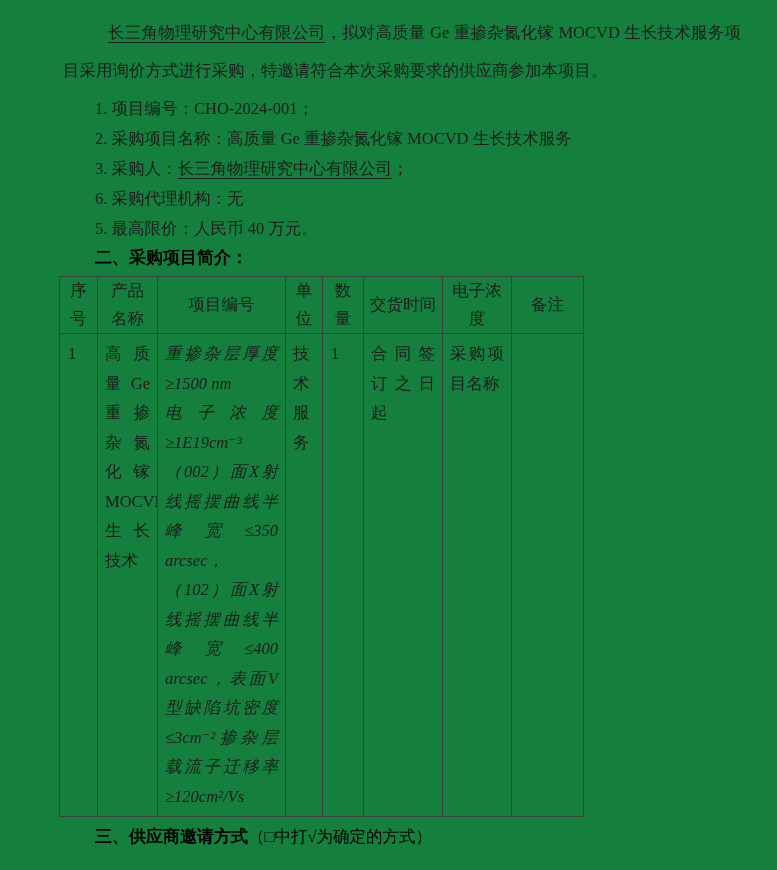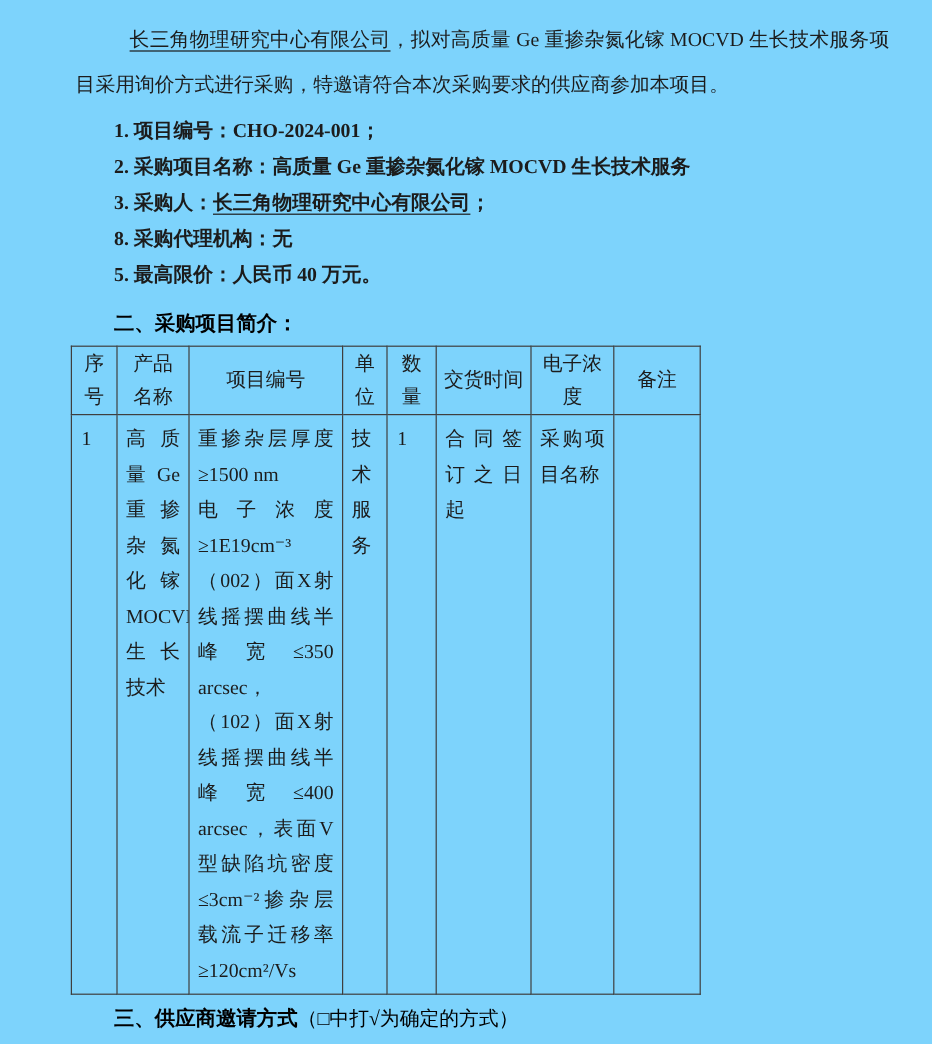--- a/index.html
+++ b/index.html
@@ -2,21 +2,21 @@
 <html><head>
 <meta charset="utf-8">
 <style>
   * { margin: 0; padding: 0; box-sizing: border-box; }
   html, body { background: #e9e9e9; }
   .page {
     position: relative;
     width: 777px;
     height: 870px;
     margin: 0 auto;
-    background: #7dd3fc;
+    background: #15803d;
     padding: 14px 36px 0 63px;
     font-family: "Liberation Serif", "DejaVu Serif", serif;
     font-size: 16.5px;
     color: #1c1c1c;
     overflow: hidden;
   }
   .intro {
     line-height: 38px;
     text-indent: 45px;
     text-align: justify;
@@ -28,32 +28,31 @@
   }
   .sec-heading {
     font-family: "Liberation Sans", "DejaVu Sans", sans-serif;
     font-weight: bold;
     font-size: 17px;
     line-height: 28px;
     padding-left: 32px;
     color: #000000;
   }
   .sec-heading.h1 { margin-top: 2px; }
-  .sec-heading.h2 { margin-top: 12px; margin-bottom: 4px; }
+  .sec-heading.h2 { margin-top: 0; margin-bottom: 4px; }
   .sec-heading.h3 { margin-top: 6px; margin-bottom: 8px; }
   .sec-heading .normal-part {
     font-weight: normal;
     font-family: "Liberation Serif", "DejaVu Serif", serif;
     font-size: 16.5px;
   }
   .item {
     line-height: 30px;
     padding-left: 32px;
     white-space: nowrap;
-    font-weight: bold;
   }
   table.spec {
     border-collapse: collapse;
     table-layout: fixed;
     width: 524px;
     margin-left: -4px;
     color: #1c1c1c;
   }
   table.spec th, table.spec td {
     border: 1px solid #3f3f3f;
@@ -73,34 +72,34 @@
     padding: 5px 7px;
     line-height: 29.5px;
     text-align: justify;
     text-justify: inter-character;
     overflow: hidden;
   }
   table.spec td.c-num {
     text-align: left;
     padding-left: 8px;
   }
-  .tech-line { text-align: justify; }
+  .tech-line { text-align: justify; font-style: italic; }
 </style>
 </head>
 <body>
 
 <div class="page">
 
   <p class="intro"><span class="u">长三角物理研究中心有限公司</span><span>，拟对高质量 Ge 重掺杂氮化镓 MOCVD 生长技术服务项目采用询价方式进行采购，特邀请符合本次采购要求的供应商参加本项目。</span></p>
 
 
   <div class="item"><span>1. 项目编号：CHO-2024-001；</span><span class="u"></span><span></span></div>
   <div class="item"><span>2. 采购项目名称：高质量 Ge 重掺杂氮化镓 MOCVD 生长技术服务</span><span class="u"></span><span></span></div>
   <div class="item"><span>3. 采购人：</span><span class="u">长三角物理研究中心有限公司</span><span>；</span></div>
-  <div class="item"><span>8. 采购代理机构：无</span><span class="u"></span><span></span></div>
+  <div class="item"><span>6. 采购代理机构：无</span><span class="u"></span><span></span></div>
   <div class="item"><span>5. 最高限价：人民币 40 万元。</span><span class="u"></span><span></span></div>
 
   <div class="sec-heading h2">二、采购项目简介：</div>
 
   <table class="spec">
     <colgroup>
       <col style="width:38px">
         <col style="width:60px">
         <col style="width:128px">
         <col style="width:37px">

